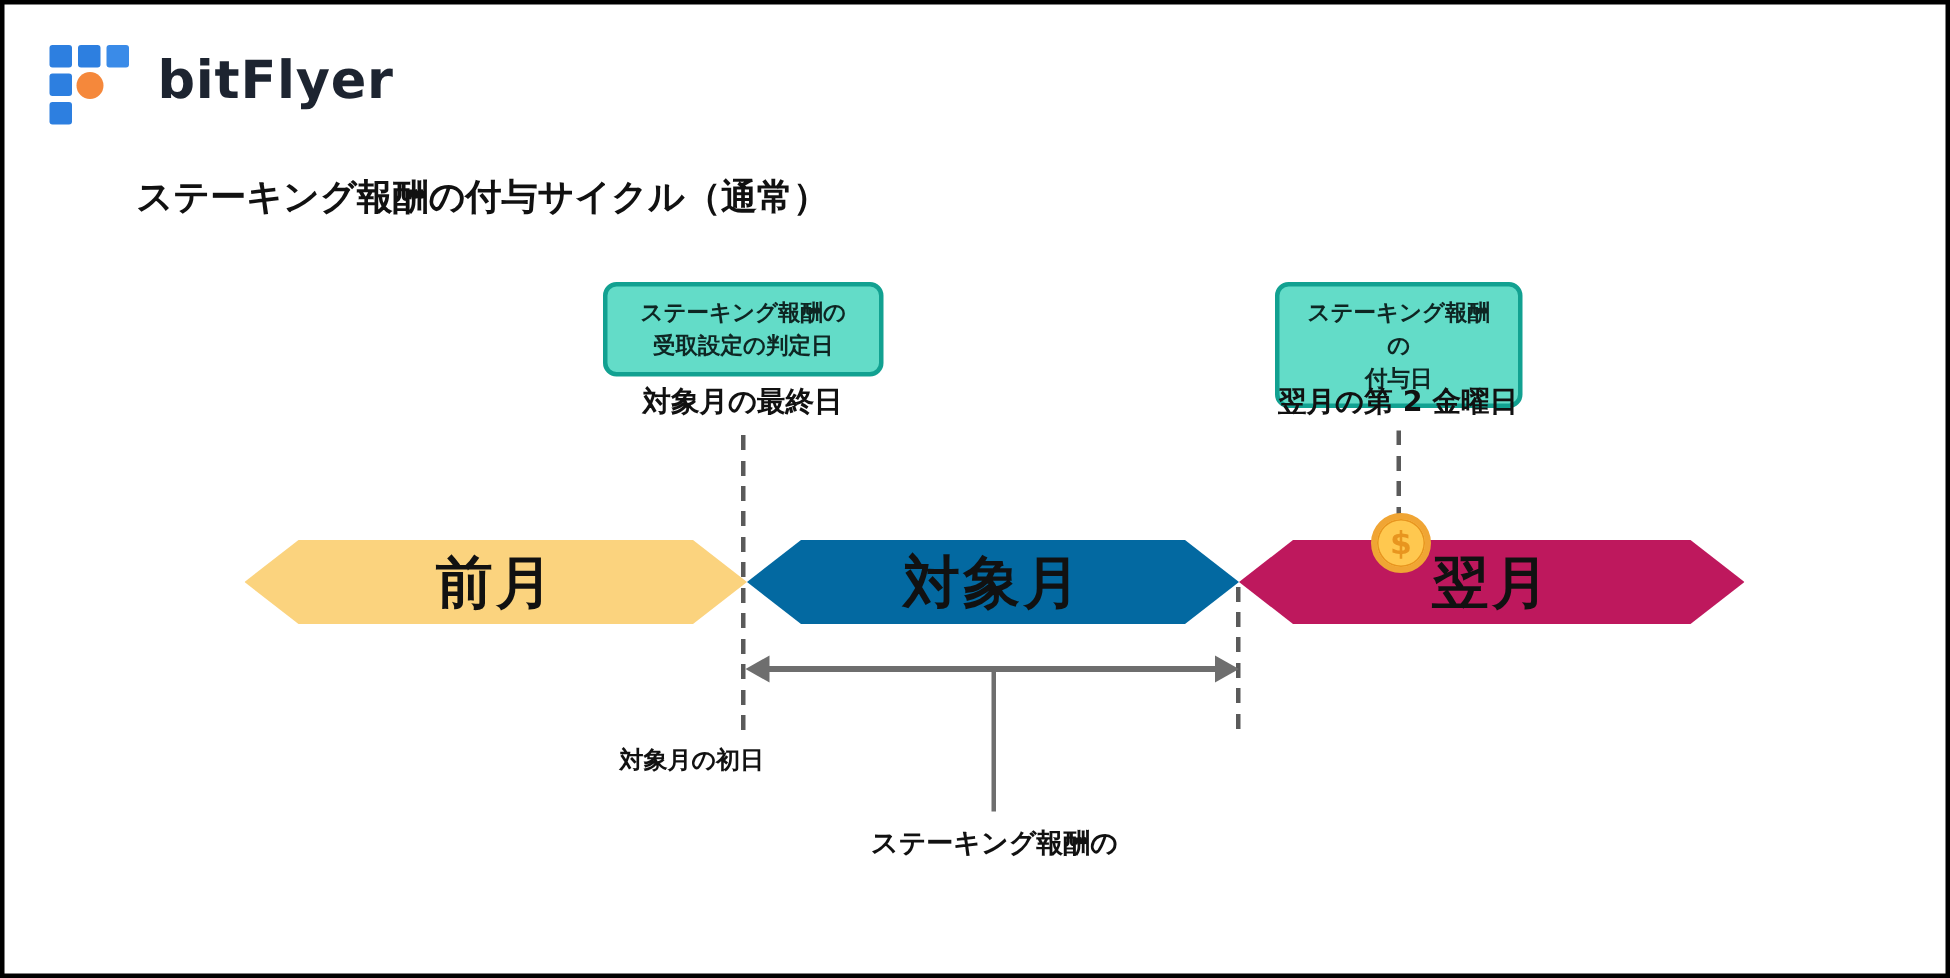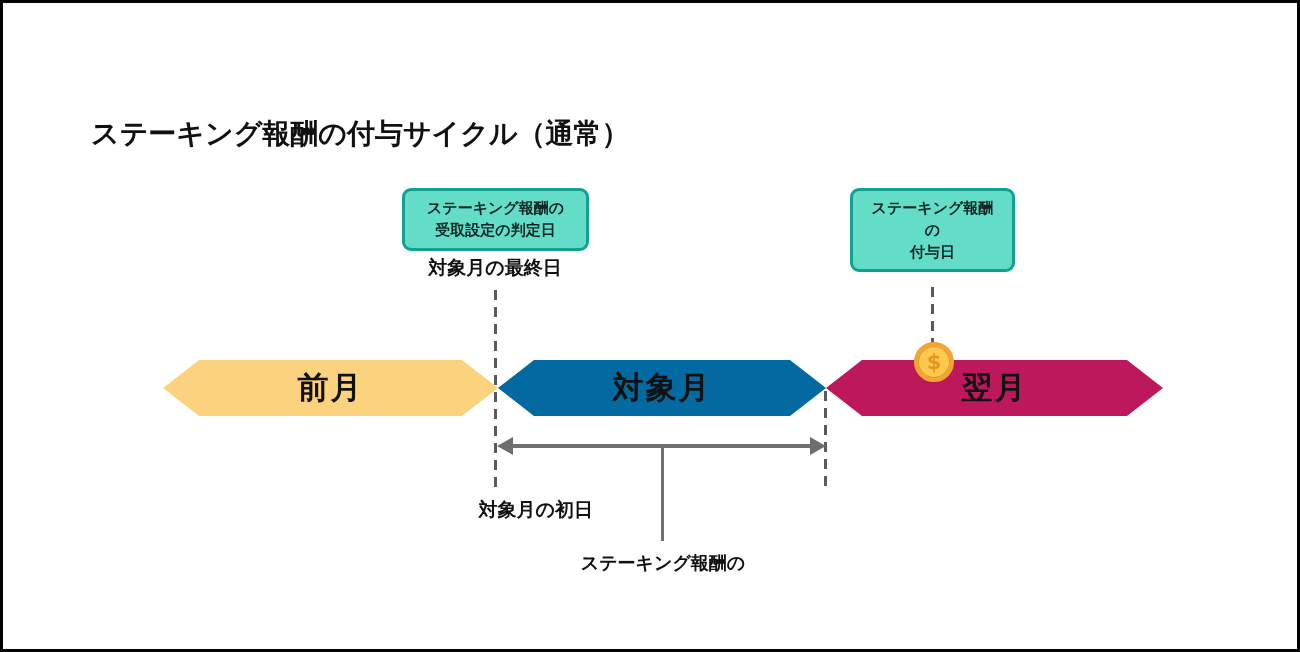--- a/index.html
+++ b/index.html
@@ -28,21 +28,21 @@
   .sq5 { left: 0;    top: 38px; }
   .logo-dot { position: absolute; left: 18px; top: 18px; width: 18px; height: 18px; border-radius: 50%; background: #F5883B; }
   .brand-text {
     position: absolute; left: 72px; top: 4px;
     font-size: 35px; font-weight: 600; color: #1d2430; letter-spacing: 0.5px;
   }
 
   
   .page-title {
     position: absolute; left: 88px; top: 112px;
-    font-size: 28px; font-weight: 700; color: #111111;
+    font-size: 24px; font-weight: 700; color: #111111;
   }
 
   
   .callout {
     position: absolute; top: 185px;
     border: 3px solid #12A191;
     background: #63DCC8;
     border-radius: 9px;
     padding: 7px 12px 6px 12px;
     text-align: center;
@@ -71,21 +71,21 @@
 
   
   .bar {
     position: absolute; top: 357px; height: 56px;
     clip-path: polygon(0 50%, 36px 0, calc(100% - 36px) 0, 100% 50%, calc(100% - 36px) 100%, 36px 100%);
     display: flex; align-items: center; justify-content: center;
   }
   .bar-prev   { left: 160px; width: 335px; }
   .bar-target { left: 495px; width: 328px; }
   .bar-next   { left: 823px; width: 337px; }
-  .bar-label { font-size: 31px; font-weight: 700; color: #111111; letter-spacing: 2px; }
+  .bar-label { font-size: 38px; font-weight: 700; color: #111111; letter-spacing: 2px; }
 
   
   .coin {
     position: absolute; left: 911px; top: 339px;
     width: 40px; height: 40px; border-radius: 50%;
     background: #FFC84F;
     border: 4px solid #F0A534;
     display: flex; align-items: center; justify-content: center;
     box-shadow: 0 0 0 1px #E8951F inset;
   }
@@ -95,51 +95,63 @@
   .arrow-line { position: absolute; left: 508px; top: 441px; width: 301px; height: 4px; background: #6E6E6E; }
   .arrow-head { position: absolute; top: 434px; width: 0; height: 0; border-top: 9px solid transparent; border-bottom: 9px solid transparent; }
   .arrow-head-left  { left: 494px; border-right: 16px solid #6E6E6E; }
   .arrow-head-right { left: 807px; border-left: 16px solid #6E6E6E; }
 
   .connector-v { position: absolute; left: 658px; top: 443px; width: 3px; height: 95px; background: #6E6E6E; }
 
   
   .period-label {
     position: absolute; top: 494px;
-    font-size: 19px; font-weight: 700; color: #111111;
-    text-align: right; white-space: nowrap;
+    font-size: 16px; font-weight: 700; color: #111111;
+    text-align: left; white-space: nowrap;
   }
   .period-start { left: 410px; width: 180px; }
   .period-end   { left: 743px; width: 180px; }
 
   .period-caption {
     position: absolute; left: 540px; top: 545px; width: 240px;
     text-align: center;
     font-size: 18px; font-weight: 700; color: #111111;
     line-height: 1.7;
   }
 </style>
 </head>
 <body>
 
 <div class="frame">
 
+  <div class="logo-wrap">
+    <div class="logo-mark">
+      <div class="logo-sq sq1"></div>
+      <div class="logo-sq sq2"></div>
+      <div class="logo-sq sq3"></div>
+      <div class="logo-sq sq4"></div>
+      <div class="logo-sq sq5"></div>
+      <div class="logo-dot"></div>
+    </div>
+    <div class="brand-text">bitFlyer</div>
+  </div>
 
   <div class="page-title">ステーキング報酬の付与サイクル（通常）</div>
 
   <div class="callout callout-judgment">
     <div>ステーキング報酬の</div>
     <div>受取設定の判定日</div>
   </div>
   <div class="date-label date-judgment">対象月の最終日</div>
 
   <div class="callout callout-grant">
     <div>ステーキング報酬の</div>
     <div>付与日</div>
   </div>
+  <div class="date-label date-grant">翌月の第 2 金曜日</div>
 
   <div class="dash-v dash-judgment"></div>
   <div class="dash-v dash-period-end"></div>
   <div class="dash-v dash-grant"></div>
 
   <div class="bar bar-prev" style="background: rgb(251, 211, 126);">
     <span class="bar-label">前月</span>
   </div>
   <div class="bar bar-target" style="background: #0369a1;">
     <span class="bar-label">対象月</span>

